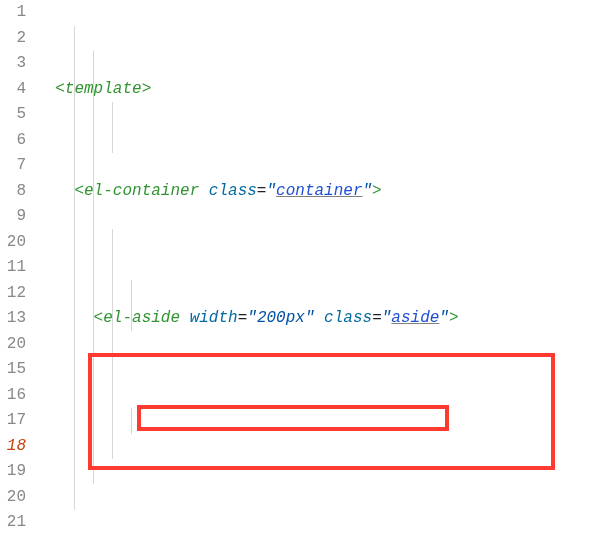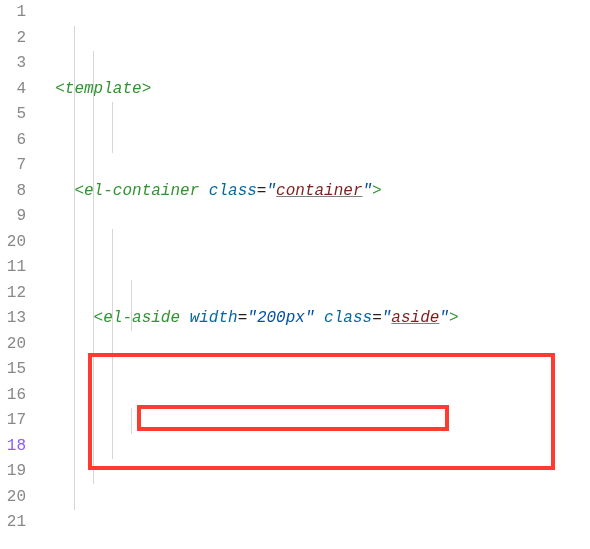--- a/index.html
+++ b/index.html
@@ -38,37 +38,37 @@
   }
   .line {
     height: 25.5px;
     position: relative;
     font-style: italic;
   }
   .t-bracket { color: #319331; } 
   .t-tag    { color: #319331; }  
   .t-attr   { color: #0369a1; }  
   .t-str    { color: #0451a5; }  
-  .t-link   { color: #7f1d1d; text-decoration: underline; text-decoration-color: #808080; }
+  .t-link   { color: #1d4ed8; text-decoration: underline; text-decoration-color: #808080; }
   .t-comm   { color: #008000; }  
   .t-commd  { color: #319331; }  
   .t-plain  { color: #1f1f1f; }
 
   .guide {
     position: absolute;
     top: 0;
     bottom: 0;
     border-left: 1px solid #d6d6d6;
   }
   .hl-box {
     position: absolute;
     border: 4px solid #ff3a30;
     pointer-events: none;
   }
-  .current-line-num { color: #8b5cf6; font-weight: 500; }
+  .current-line-num { color: #c2410c; font-weight: 500; font-style: italic; }
 </style>
 </head>
 <body>
 
 <div class="editor">
   <div class="gutter">
     <div>1</div>
     <div>2</div>
     <div>3</div>
     <div>4</div>

